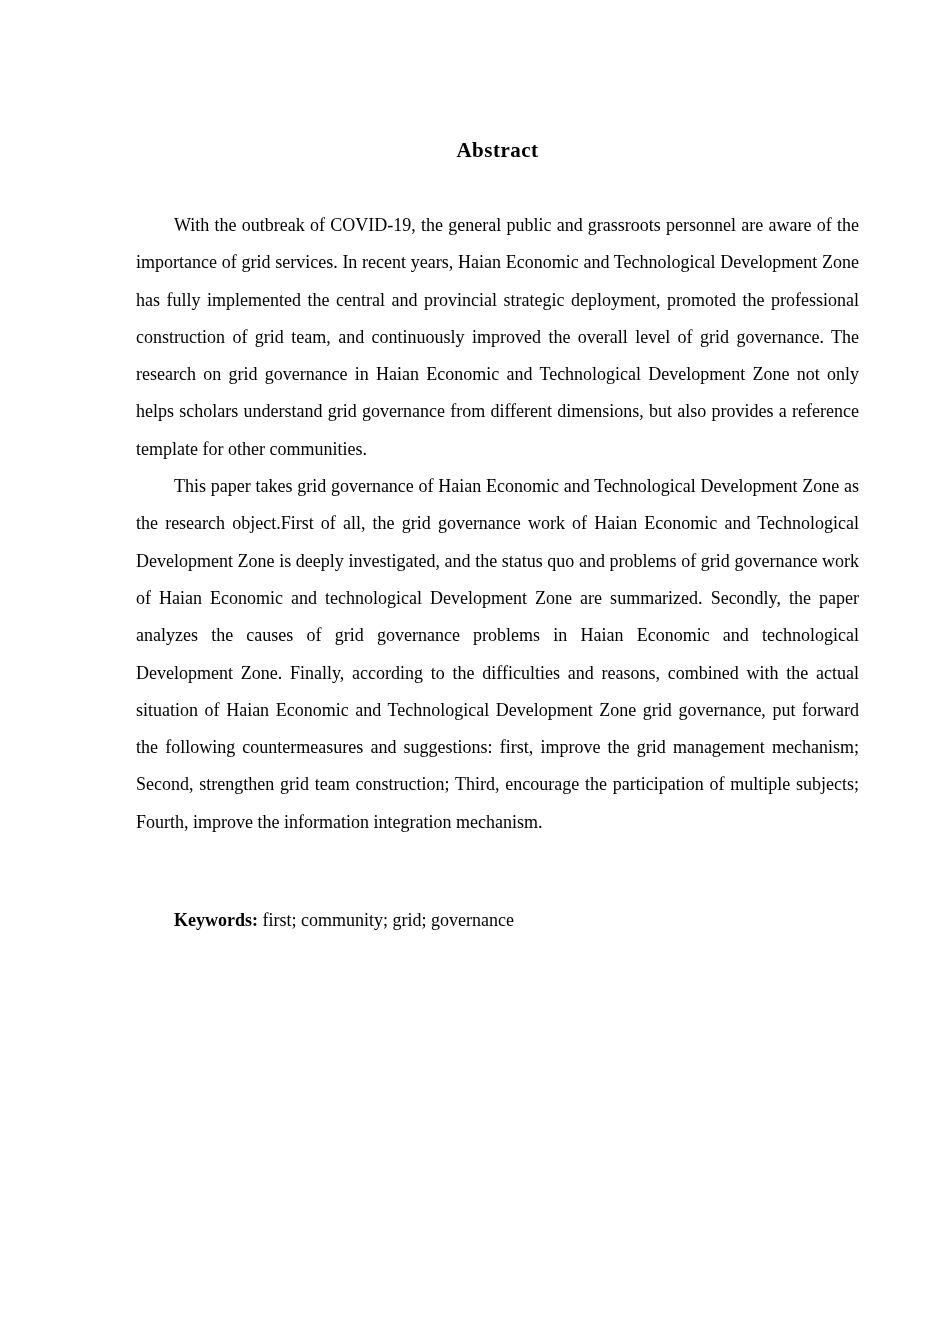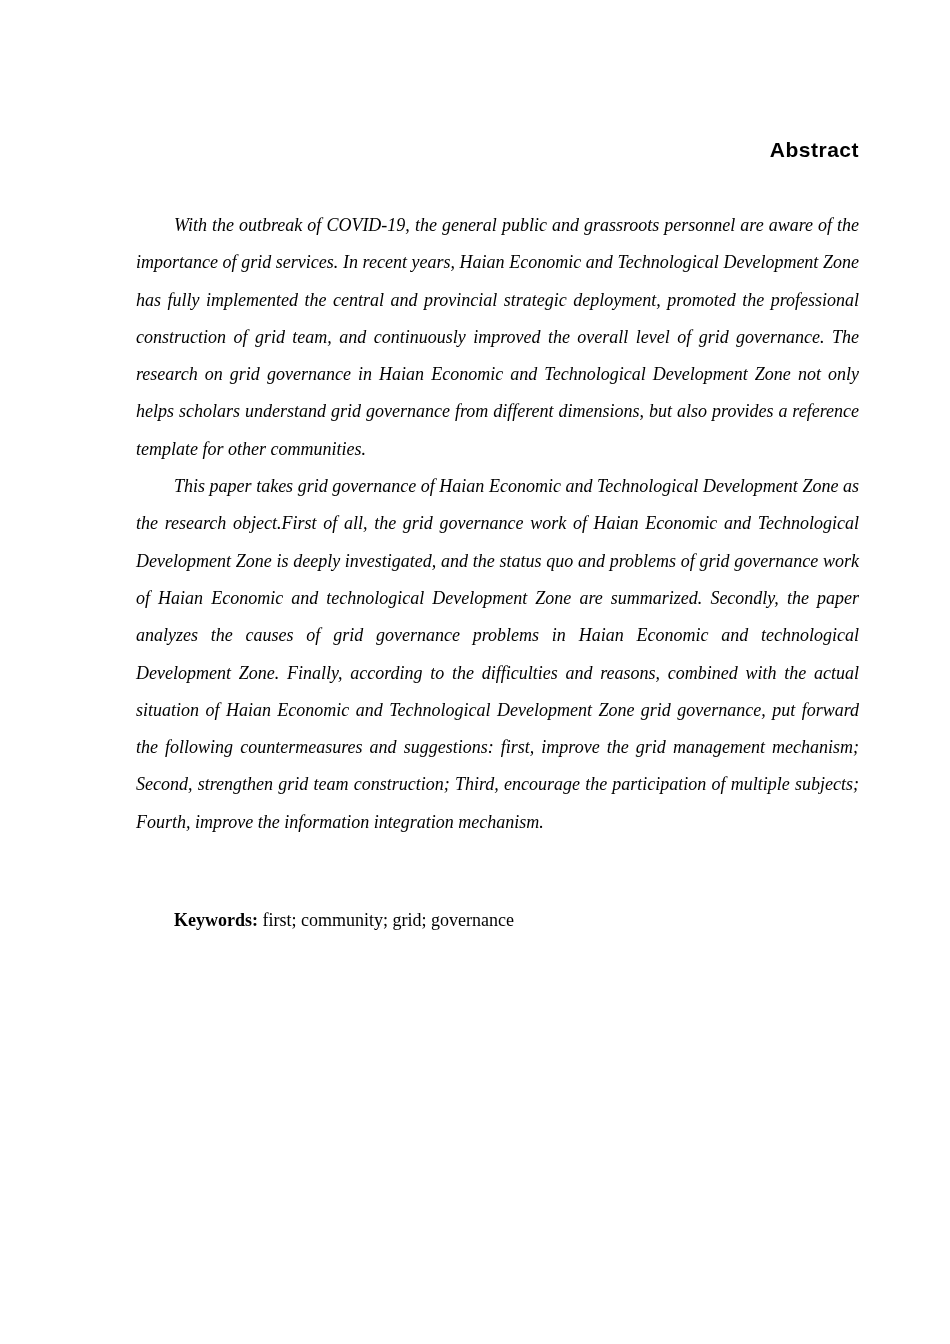--- a/index.html
+++ b/index.html
@@ -1,28 +1,28 @@
 <!DOCTYPE html>
 <html><head>
 <meta charset="utf-8">
 <style>
   html, body { margin: 0; padding: 0; background: #ffffff; }
   body { width: 950px; height: 1344px; position: relative; overflow: hidden; }
   .page { position: absolute; left: 136px; top: 0; width: 723px; color: #000; }
   .title {
-    position: absolute; top: 138px; left: 0; width: 723px; text-align: right;
-    font-family: Liberation Sans, sans-serif; font-weight: bold; font-size: 21px;
+    position: absolute; top: 138px; left: 0; width: 723px; text-align: center;
+    font-family: Liberation Serif, serif; font-weight: bold; font-size: 21px;
     letter-spacing: 0.5px;
   }
   .body {
     position: absolute; top: 207px; left: 0; width: 723px;
     font-family: "Liberation Serif", serif; font-size: 18px; line-height: 37.3px;
     text-align: justify;
   }
-  .body p { margin: 0; text-indent: 38px; font-style: italic; }
+  .body p { margin: 0; text-indent: 38px; }
   .keywords {
     position: absolute; top: 902px; left: 38px;
     font-family: "Liberation Serif", serif; font-size: 18px; line-height: 37px;
   }
   .keywords .kw-label { font-weight: bold; text-align: center; }
 </style>
 </head>
 <body>
 
 <div class="page">

